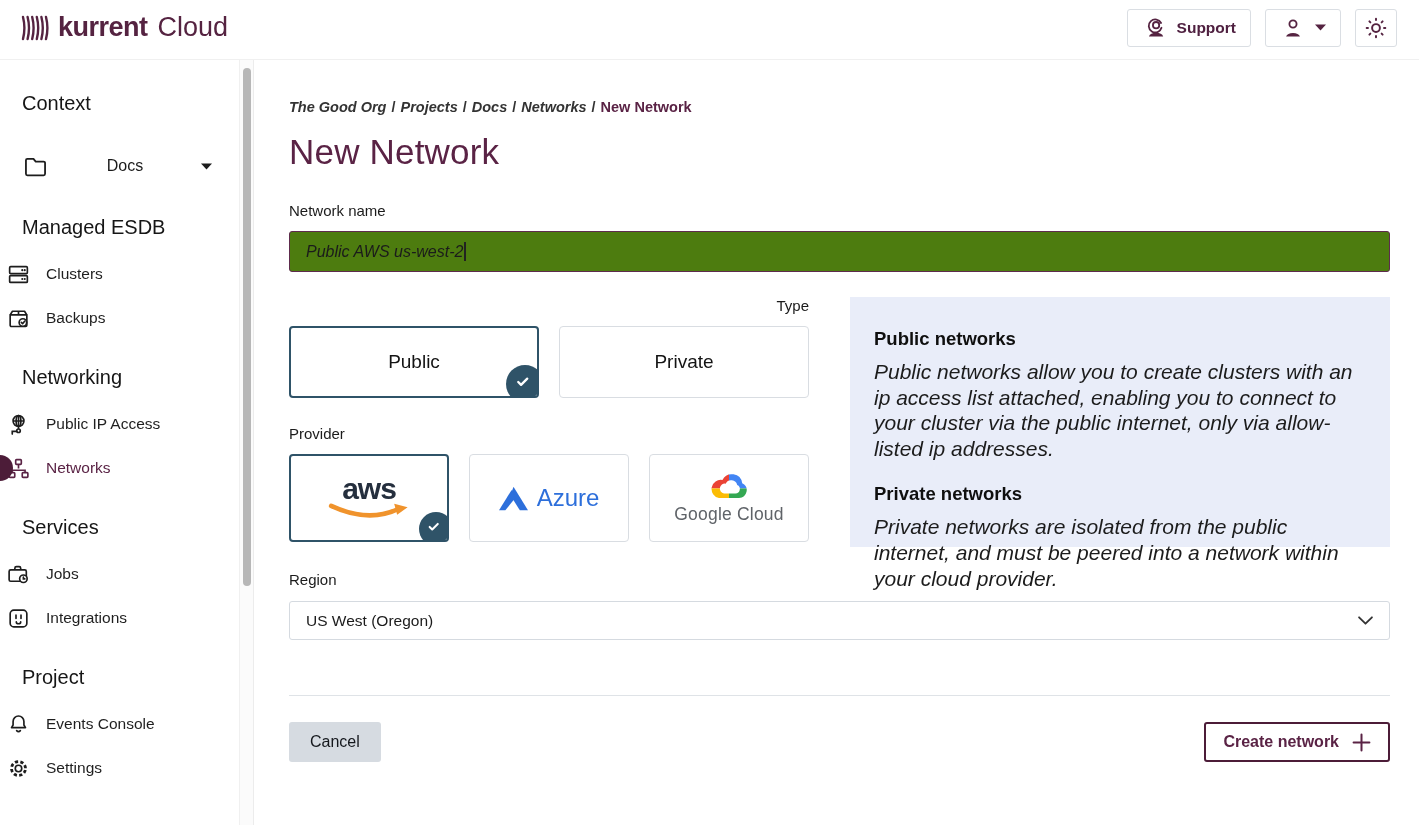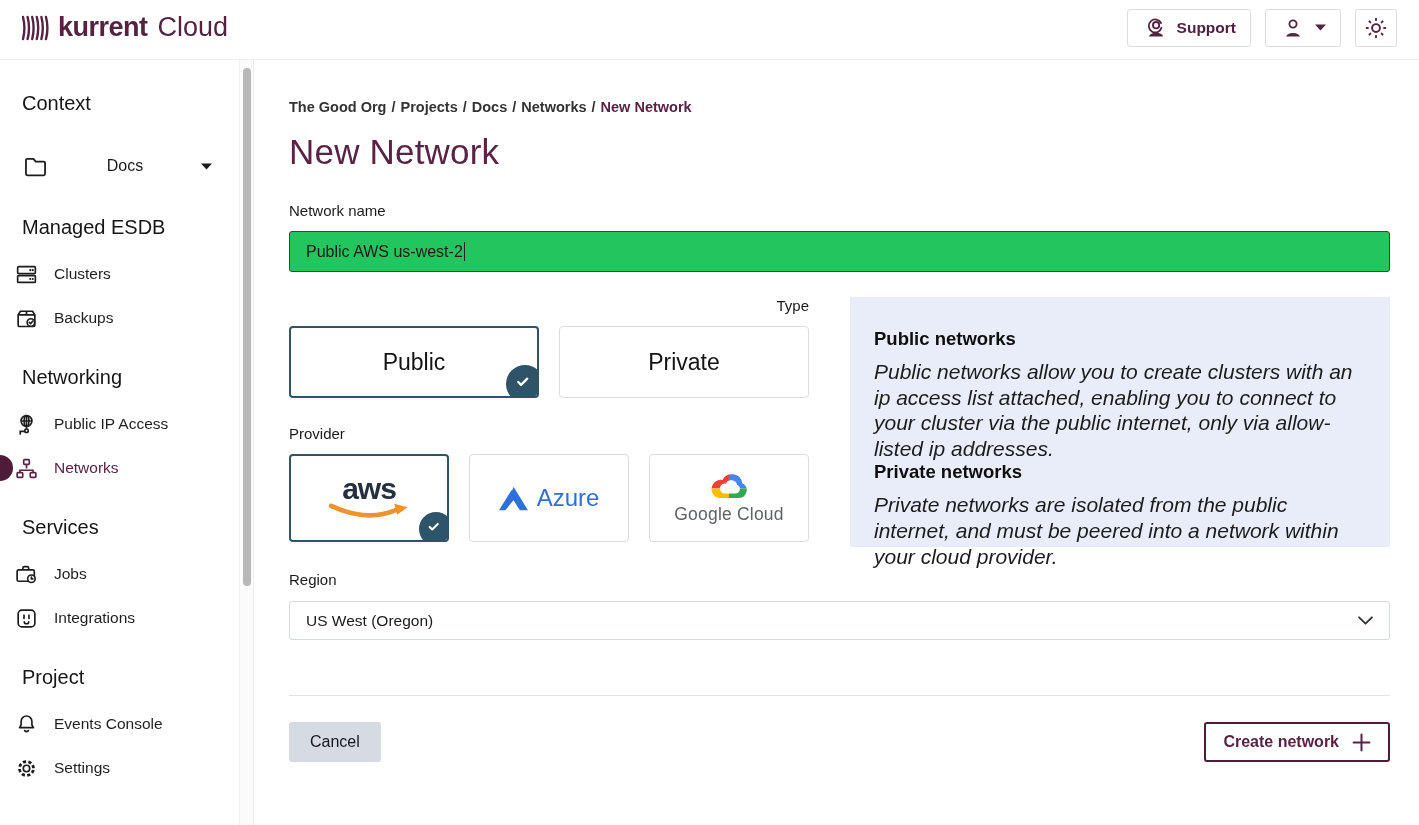--- a/index.html
+++ b/index.html
@@ -19,75 +19,75 @@
   .hbtn-label { font-size:15.5px; font-weight:600; color:#4f2040; }
   .hbtn.square { width:42px; justify-content:center; padding:0; }
 
   
   .sidebar { position:absolute; top:60px; left:0; bottom:0; width:254px; background:#fff;
              border-right:1px solid #ececec; }
   .side-heading { font-size:20px; font-weight:400; color:#161616; margin:24px 0 12px 22px; line-height:26px; }
   .side-heading.first { margin-top:30px; }
   .context-row { display:flex; align-items:center; margin:26px 0 0 22px; width:190px; height:48px; cursor:pointer; }
   .context-label { flex:1; text-align:center; font-size:16px; color:#1b1b1b; }
-  .nav-item { position:relative; display:flex; align-items:center; gap:15px; height:44px; padding-left:14px;
+  .nav-item { position:relative; display:flex; align-items:center; gap:15px; height:44px; padding-left:6px;
               font-size:15.5px; color:#1f1f1f; cursor:pointer; }
   .nav-item .nav-label { line-height:1; }
   .nav-item.active { color:#5a2345; }
   .active-bump { position:absolute; left:-13px; top:50%; transform:translateY(-50%);
                  width:26px; height:26px; border-radius:50%; background:#4c1c38; }
   .icon { display:inline-flex; align-items:center; justify-content:center; flex:none; }
 
   
   .scroll-track { position:absolute; top:0; right:0; bottom:0; width:14px; background:#fbfbfb;
                   border-left:1px solid #f0f0f0; }
   .scroll-thumb { position:absolute; top:8px; left:3px; width:8px; height:518px; border-radius:4px; background:#b7b7b7; }
 
   
   .main { position:absolute; top:60px; left:254px; right:0; bottom:0; background:#fff;
           padding:38px 29px 0 35px; }
   .breadcrumb { font-size:14.5px; font-weight:600; color:#333; line-height:18px; }
-  .breadcrumb .crumb { cursor:pointer; }
+  .breadcrumb .crumb { cursor:pointer;font-style:italic; }
   .breadcrumb .sep { color:#333; padding:0 5px; }
   .breadcrumb .current { color:#5a2345; }
   .page-title { margin-top:16px; font-size:35px; font-weight:500; color:#5a2345; line-height:40px; letter-spacing:0.2px; }
 
   .field-label { margin-top:30px; font-size:15px; font-weight:500; color:#1b1b1b; line-height:18px; }
   .text-input { margin-top:11px; width:100%; height:41px; border:1px solid #5e2b4d; border-radius:3px;
-                display:flex; align-items:center; padding:0 16px; font-size:16px; color:#1b1b1b; background:#22c55e; cursor:text; }
+                display:flex; align-items:center; padding:0 16px; font-size:16px; color:#1b1b1b; background:#4d7c0f; cursor:text;font-style:italic; }
   .caret-bar { width:1.5px; height:19px; background:#222; margin-left:1px; animation:blink 1s step-end infinite; }
   @keyframes blink { 50% { opacity:0; } }
 
   .config-row { display:flex; align-items:flex-start; margin-top:25px; }
   .config-left { width:520px; flex:none; }
   .config-left .field-label:first-child { margin-top:0;text-align:right; }
   .config-left .field-label { margin-top:27px; }
 
   .card-row { display:flex; gap:20px; margin-top:11px; }
   .choice-card { position:relative; overflow:hidden; background:#fff; border:1px solid #d9dde2; border-radius:4px;
                  display:flex; align-items:center; justify-content:center; cursor:pointer; }
   .choice-card.selected { border:2px solid #2f5368; }
-  .type-card { width:250px; height:72px; font-size:23px; color:#141414; }
+  .type-card { width:250px; height:72px; font-size:19px; color:#141414; }
   .provider-card { width:160px; height:88px; }
   .check-badge { position:absolute; right:-7px; bottom:-7px; width:38px; height:38px; border-radius:50%;
                  background:#2f5368; display:flex; align-items:center; justify-content:center; }
   .check-badge svg { transform:translate(-3px,-3px); }
   .provider-card .check-badge { width:34px; height:34px; right:-6px; bottom:-6px; }
 
   .aws-stack { display:flex; flex-direction:column; align-items:center; }
   .aws-text { font-size:30px; font-weight:700; color:#252f3e; letter-spacing:-1px; line-height:26px; }
   .azure-row { display:flex; align-items:center; gap:9px; }
   .azure-text { font-size:24px; font-weight:400; color:#2d6fdb; }
   .gcloud-stack { display:flex; flex-direction:column; align-items:center; gap:1px; }
   .gcloud-text { font-size:17.5px; color:#5f6368; letter-spacing:0.2px; }
 
   .info-panel { flex:1; margin-left:41px; height:250px; background:#e9edf9; padding:31px 24px; }
   .info-heading { font-size:18.5px; font-weight:700; color:#0f0f0f; line-height:22px; }
   .info-body { margin-top:9px; font-size:21px; color:#1c1c1c; line-height:1.22;font-style:italic; }
-  .info-section + .info-section { }
+  .info-section + .info-section { margin-top:22px; }
 
   .select { margin-top:12px; width:100%; height:39px; border:1px solid #d5dae0; border-radius:3px;
             display:flex; align-items:center; padding:0 16px; font-size:15.5px; color:#1b1b1b; cursor:pointer; background:#fff; }
   .select .chev { margin-left:auto; display:flex; }
 
   .divider { margin-top:55px; border-top:1.5px solid #dfe3e7; }
   .actions { margin-top:26px; display:flex; justify-content:space-between; gap:18px; }
   .btn-cancel { background:#d6dbe1; border:none; border-radius:3px; height:40px; padding:0 21px;
                 font-size:16px; font-weight:500; color:#15181d; font-family:inherit; cursor:pointer; }
   .btn-create { background:#fff; border:2px solid #4c1c38; border-radius:3px; height:40px; padding:0 17px;

